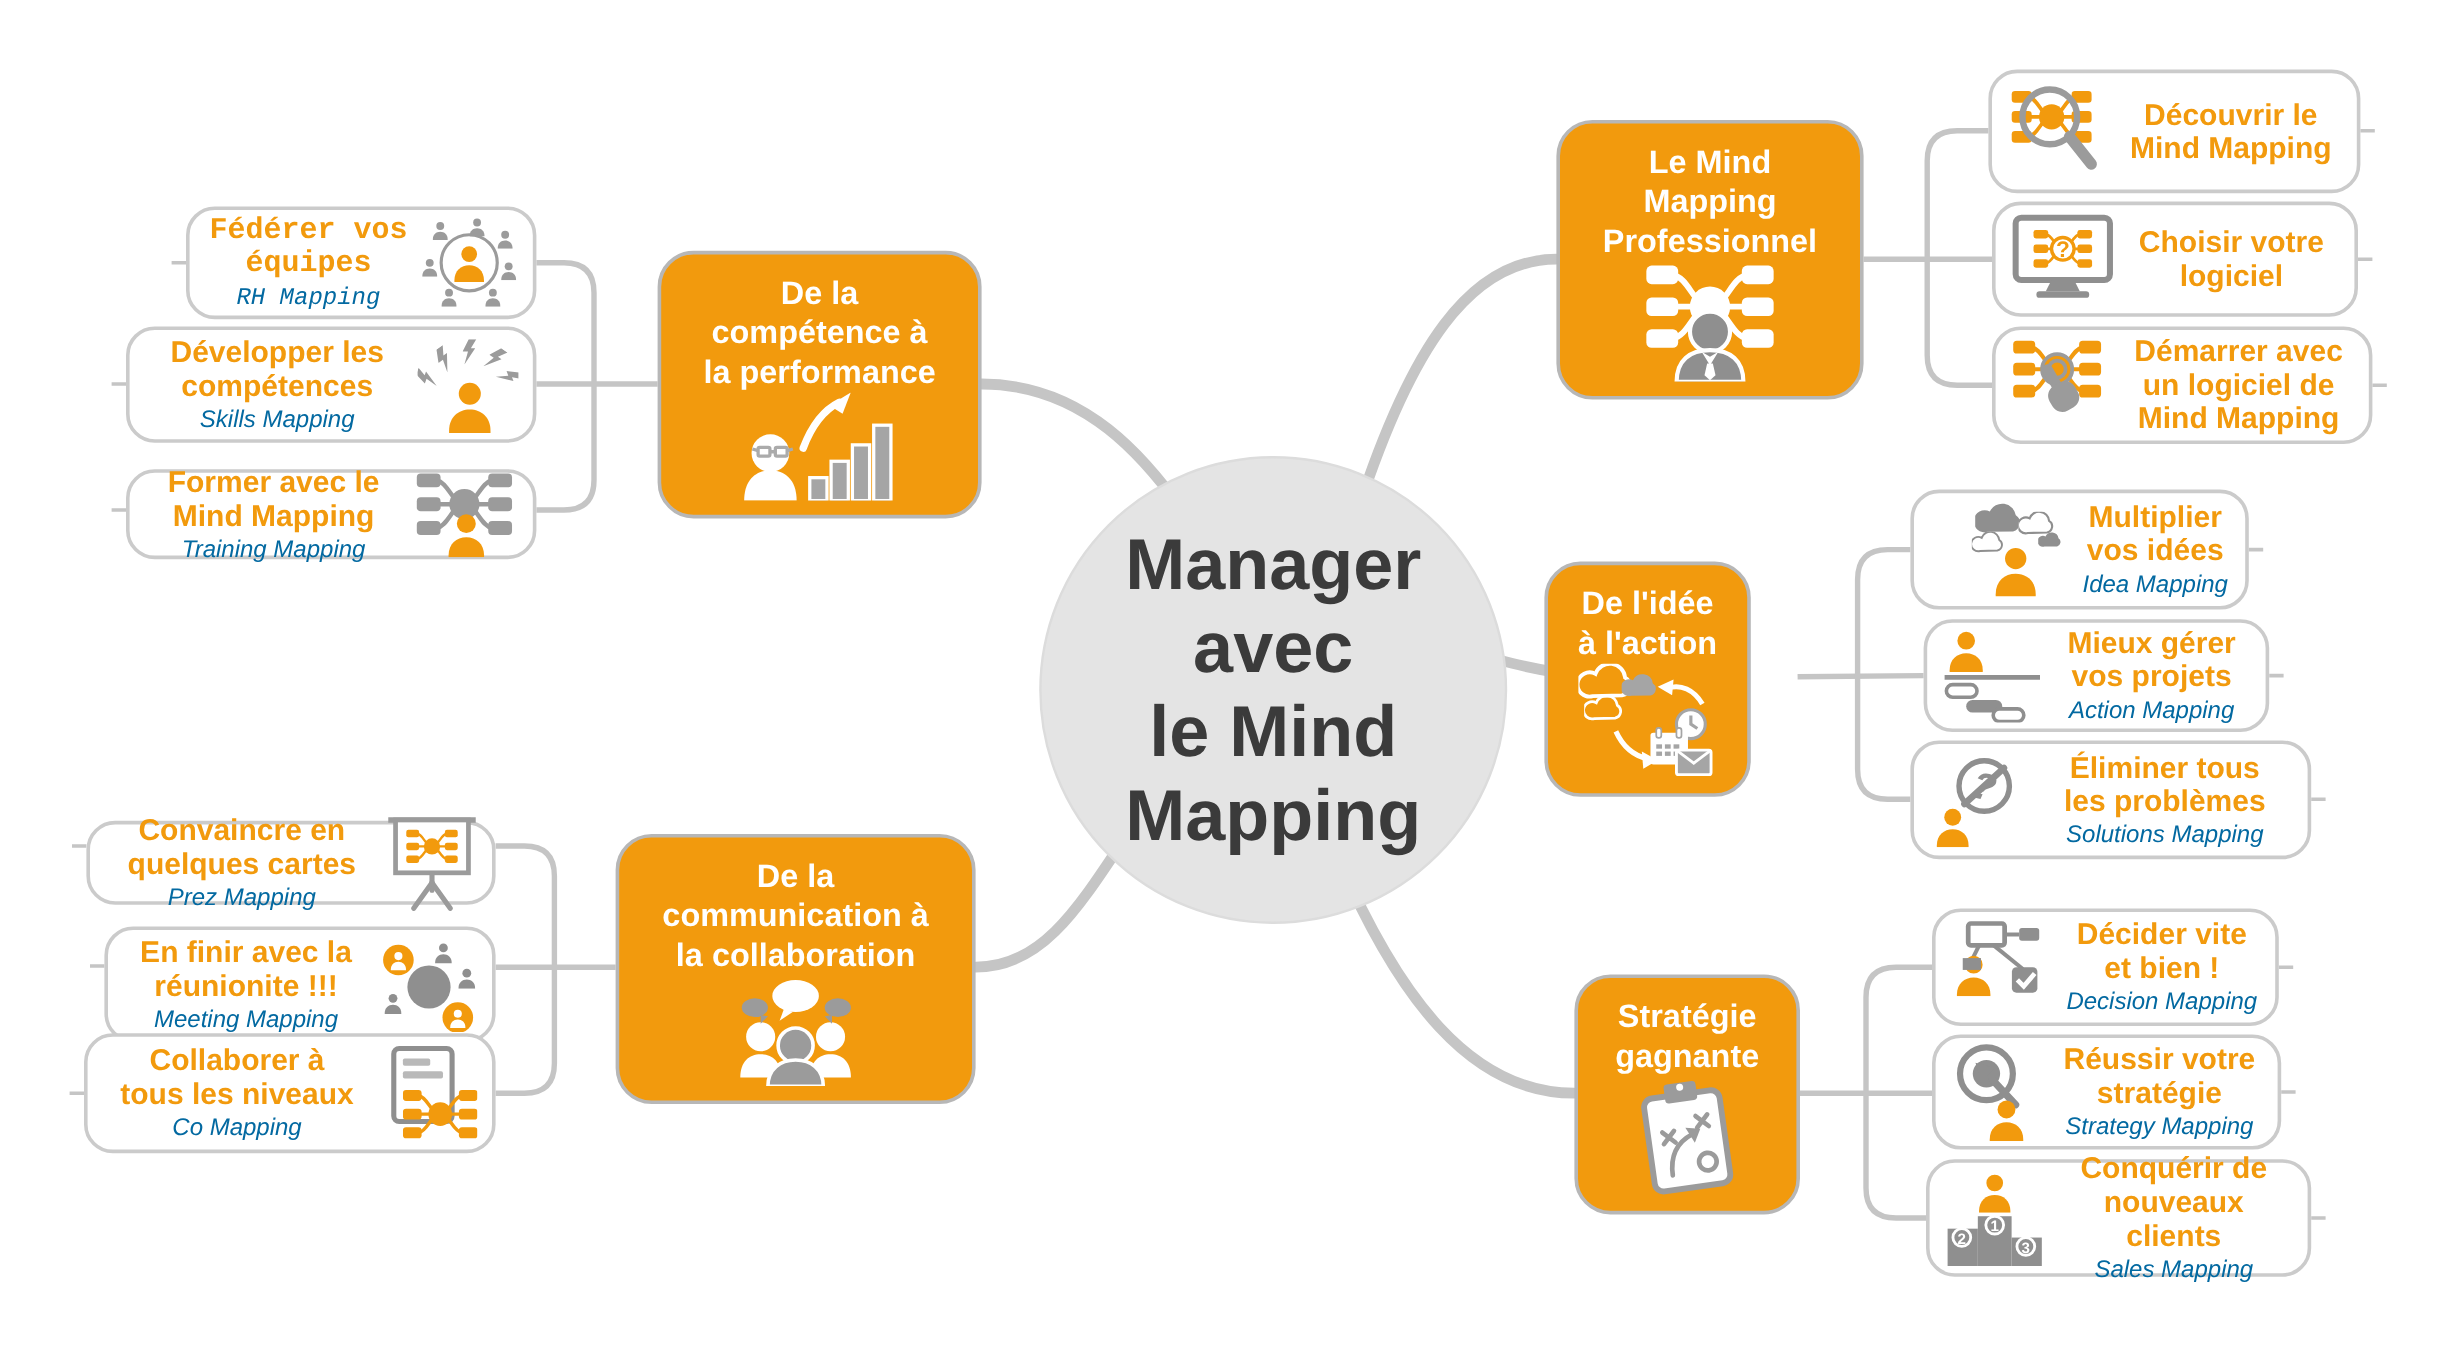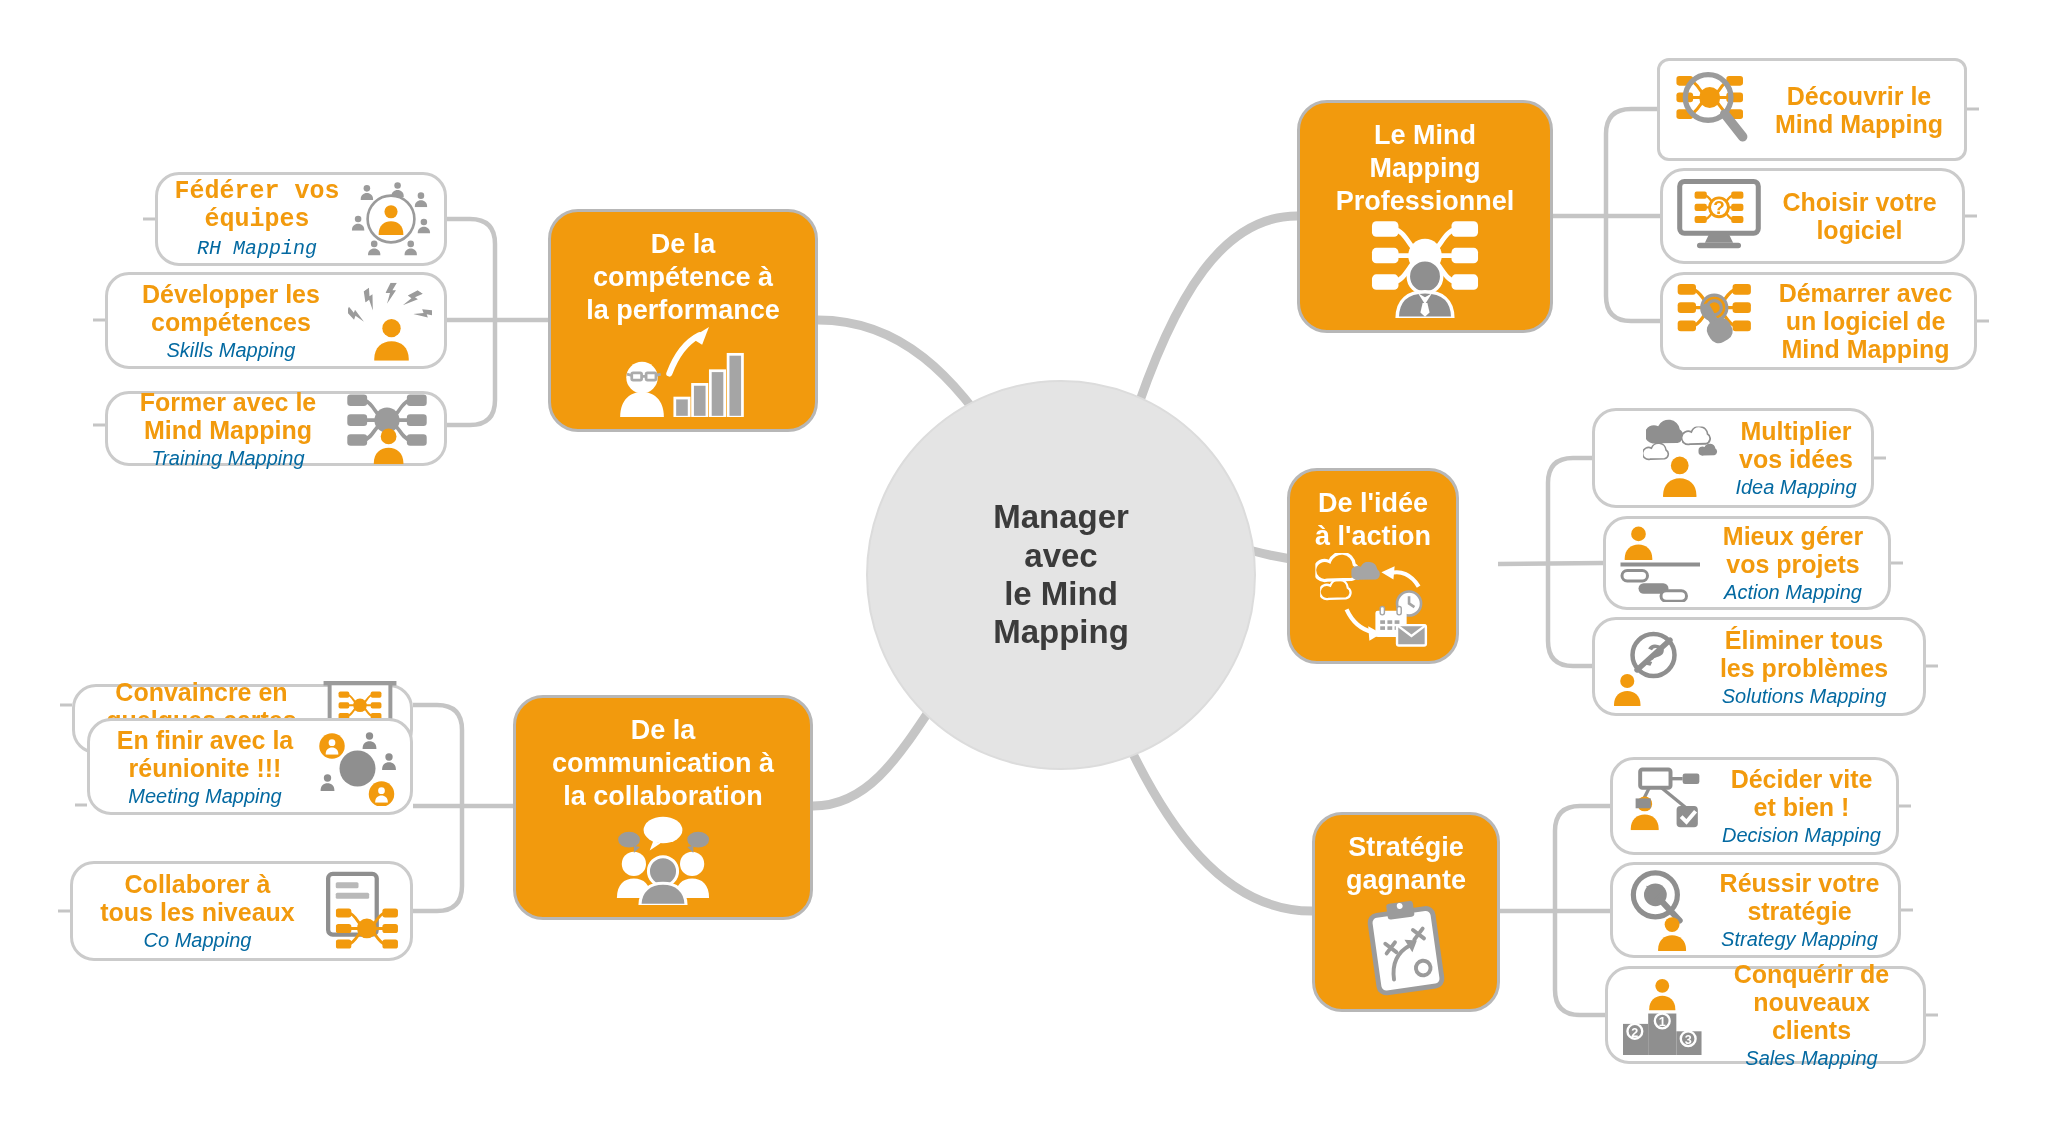--- a/index.html
+++ b/index.html
@@ -2,21 +2,21 @@
 <html><head>
 <meta charset="utf-8">
 <style>
   html,body{margin:0;padding:0;background:#fff;}
   .canvas{position:relative;width:2048px;height:1129px;background:#fff;overflow:hidden;
           font-family:"Liberation Sans",sans-serif;}
   svg.connectors{position:absolute;left:0;top:0;}
 
   .center{position:absolute;left:866px;top:380px;width:386px;height:386px;border-radius:50%;
           background:#e4e4e4;border:2px solid #dcdcdc;display:flex;align-items:center;justify-content:center;}
-  .cl{font-size:33px;font-weight:bold;color:#3b3b3b;text-align:center;line-height:1.16;white-space:pre-line;}
+  .cl{font-size:60px;font-weight:bold;color:#3b3b3b;text-align:center;line-height:1.16;white-space:pre-line;}
 
   .branch{position:absolute;background:#F29A0D;border:3px solid #b7b7b7;border-radius:30px;
           box-sizing:border-box;display:flex;flex-direction:column;align-items:center;
           justify-content:space-between;padding:16px 8px 12px;}
   .bl{color:#fff;font-weight:bold;font-size:27px;line-height:1.22;text-align:center;white-space:pre-line;}
 
   .sub{position:absolute;background:#fff;border:3px solid #cbcbcb;border-radius:24px;
        box-sizing:border-box;display:flex;align-items:center;gap:6px;padding:6px 12px;}
   .sub .txt{flex:1;text-align:center;}
   .sub .t{color:#F29A0D;font-weight:bold;font-size:25px;line-height:1.12;white-space:pre-line;}
@@ -27,23 +27,23 @@
   #b-comp{left:548px;top:209px;width:270px;height:223px;}
   #b-prof{left:1297px;top:100px;width:256px;height:233px;}
   #b-idea{left:1287px;top:468px;width:172px;height:196px;}
   #b-strat{left:1312px;top:812px;width:188px;height:200px;}
   #b-comm{left:513px;top:695px;width:300px;height:225px;}
 
   #s-c1{left:155px;top:172px;width:292px;height:94px;font-family:Liberation Mono, monospace;}
   #s-c2{left:105px;top:272px;width:342px;height:97px;}
   #s-c3{left:105px;top:375px;width:342px;height:75px;margin-top:16px;}
   #s-m1{left:72px;top:658px;width:341px;height:70px;margin-top:26px;}
-  #s-m2{left:87px;top:718px;width:326px;height:97px;}
+  #s-m2{left:87px;top:772px;width:326px;height:97px;}
   #s-m3{left:70px;top:861px;width:343px;height:100px;}
-  #s-p1{left:1657px;top:58px;width:310px;height:103px;border-radius:12px;}
+  #s-p1{left:1657px;top:58px;width:310px;height:103px;}
   #s-p2{left:1660px;top:168px;width:305px;height:96px;}
   #s-p3{left:1660px;top:272px;width:317px;height:98px;}
   #s-i1{left:1592px;top:408px;width:282px;height:100px;padding-left:48px;}
   #s-i2{left:1603px;top:516px;width:288px;height:94px;}
   #s-i3{left:1592px;top:617px;width:334px;height:99px;padding-left:12px;}
   #s-s1{left:1610px;top:757px;width:289px;height:98px;}
   #s-s2{left:1610px;top:862px;width:291px;height:96px;}
   #s-s3{left:1605px;top:966px;width:321px;height:98px;}
 </style>
 </head>

